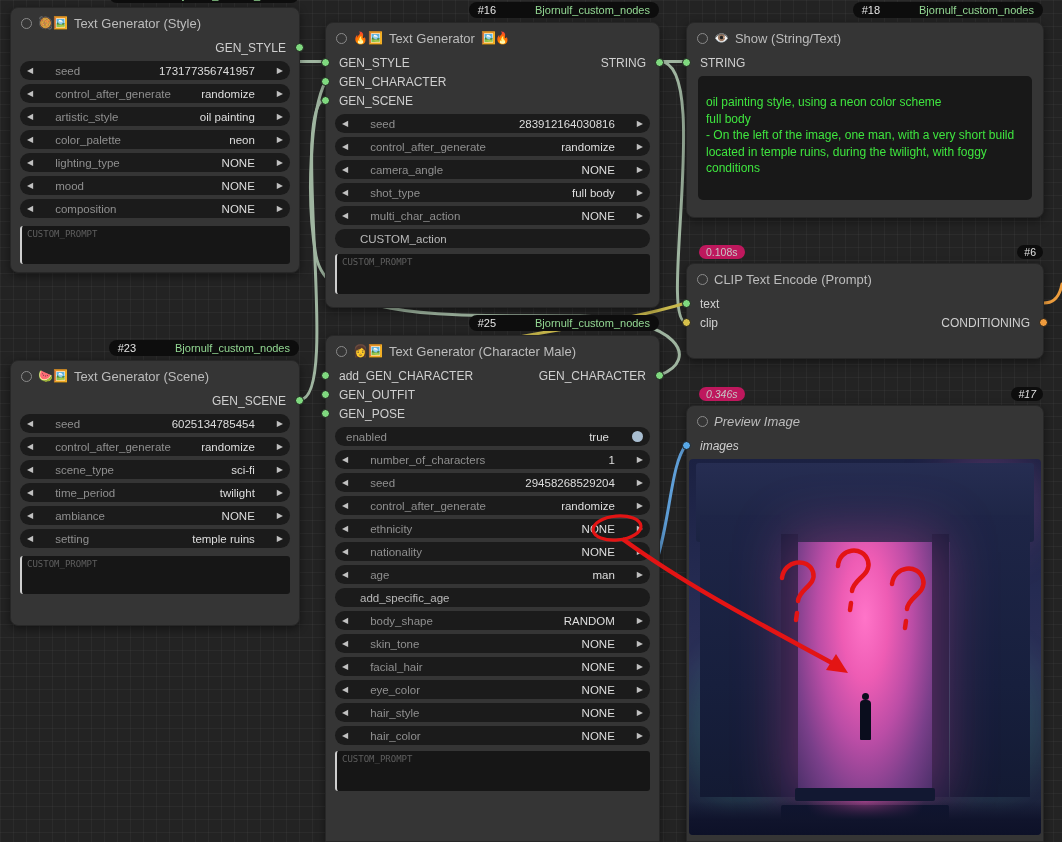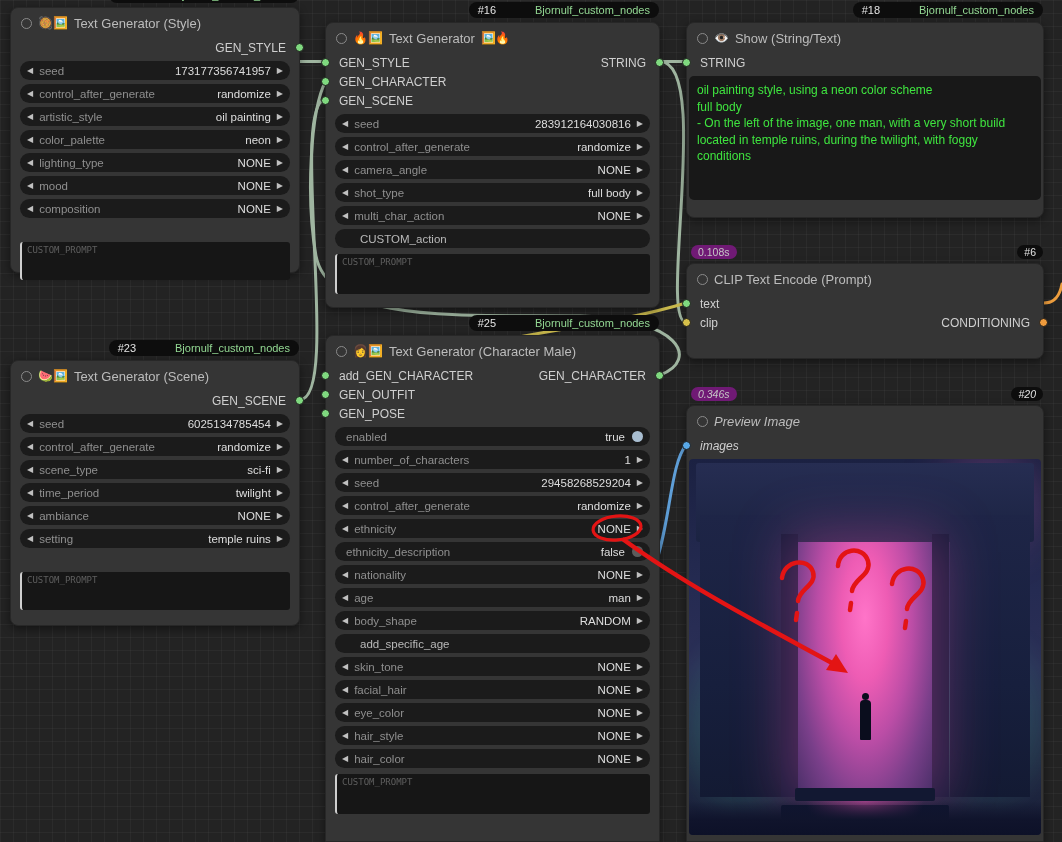--- a/index.html
+++ b/index.html
@@ -32,64 +32,64 @@
     background:#0d0d0d;border-radius:8px;
     display:flex;align-items:center;gap:5px;padding:0 9px;
     font-size:11px;white-space:nowrap;
   }
   .badge-id{color:#e3e3e3;}
   .badge-src{color:#93d893;padding-left:34px;}
   .tbadge,.idbadge{
     position:absolute;top:-19px;height:14px;border-radius:7px;
     display:flex;align-items:center;padding:0 7px;font-size:10.5px;white-space:nowrap;
   }
-  .tbadge{left:4px;background:#701a75;color:#c5c5c5;text-align:right;}
+  .tbadge{left:12px;background:#be185d;color:#c5c5c5;text-align:right;}
   .idbadge{right:0;background:#0d0d0d;color:#e3e3e3;}
 
   .ntitle{display:flex;align-items:center;height:30px;padding:0 10px;color:#bcbcbc;font-size:13px;gap:6px;}
   .cdot{width:9px;height:9px;border-radius:50%;border:1.5px solid #8a8a8a;flex:0 0 auto;}
   .emoji{font-size:12px;line-height:1;}
   .ttext{white-space:nowrap;overflow:hidden;}
 
   .srow{position:relative;height:19px;display:flex;align-items:center;font-size:12px;color:#cfcfcf;}
   .sl{margin-left:13px;}
   .sr{margin-left:auto;margin-right:13px;}
   .dot{position:absolute;width:9px;height:9px;border-radius:50%;top:4.5px;border:1px solid #1c1c1c;box-sizing:border-box;}
   .dot.in{left:-5px;}
   .dot.out{right:-5px;}
   .dot.green{background:#7fd97f;}
   .dot.yellow{background:#d6c04a;}
   .dot.orange{background:#ef9b3c;}
   .dot.blue{background:#58a8e8;}
 
   .widget{
     height:19px;margin:4px 9px 0;background:#1b1b1b;border-radius:10px;
-    display:flex;align-items:center;padding:0 7px;font-size:11.5px;box-sizing:border-box;
+    display:flex;align-items:center;padding:0 7px;font-size:11.5px;box-sizing:border-box;gap:16px;
   }
   .arr{color:#c0c0c0;font-size:8px;line-height:1;}
   .arr::before{content:"\25C0";}
   .arr.r::before{content:"\25B6";}
   .wl{color:#8f8f8f;margin-left:6px;margin-right:auto;white-space:nowrap;}
   .wv{color:#dedede;margin-right:6px;white-space:nowrap;}
   .widget.toggle .wl{margin-left:4px;}
   .widget.toggle .wv{margin-right:2px;}
   .knob{width:11px;height:11px;border-radius:50%;margin-left:5px;flex:0 0 auto;}
   .knob.on{background:#a9bed1;}
   .knob.off{background:#5c5c5c;}
   .widget.textw .wl{margin-left:18px;color:#b9b9b9;}
 
   .nta{
-    margin:24px 9px 0;background:#161616;border-radius:3px;
+    margin:8px 9px 0;background:#161616;border-radius:3px;
     border-left:2px solid #cfcfcf;
     font-family:"DejaVu Sans Mono",monospace;font-size:9px;color:#5f5f5f;
     padding:3px 5px;box-sizing:border-box;overflow:hidden;
   }
   .showbox{
-    margin:4px 2px;background:#181818;border-radius:5px;
-    padding:6px 8px;font-size:12px;line-height:1.38;color:#3fe53f;
+    margin:4px 11px;background:#181818;border-radius:5px;
+    padding:18px 8px;font-size:12px;line-height:1.38;color:#3fe53f;
     white-space:pre-wrap;height:124px;box-sizing:border-box;overflow:hidden;
   }
 
   
   .pimg{position:absolute;left:2px;right:2px;top:53px;bottom:6px;border-radius:4px;overflow:hidden;
     background:linear-gradient(180deg,#1b2142 0%,#252b52 35%,#2b2f56 55%,#222944 80%,#181f38 100%);}
   .moon{position:absolute;right:7%;top:4%;width:58px;height:58px;border-radius:50%;
     background:radial-gradient(circle at 45% 45%,#ffa5d8 0%,#f06cc0 55%,rgba(240,108,192,0) 78%);
     box-shadow:0 0 45px 18px rgba(250,110,200,.28);}
   .fog{position:absolute;width:46%;height:58%;filter:blur(7px);border-radius:50%;}
@@ -389,46 +389,41 @@
       <span class="wl">control_after_generate</span>
       <span class="wv">randomize</span>
       <span class="arr r"></span>
     </div>
     <div class="widget combo">
       <span class="arr"></span>
       <span class="wl">ethnicity</span>
       <span class="wv">NONE</span>
       <span class="arr r"></span>
     </div>
-    <div class="widget toggle">
-      <span class="wl">ethnicity_description</span>
-      <span class="wv" style="margin-left:auto;">false</span>
-      <span class="knob off"></span>
-    </div>
     <div class="widget combo">
       <span class="arr"></span>
       <span class="wl">nationality</span>
       <span class="wv">NONE</span>
       <span class="arr r"></span>
     </div>
     <div class="widget combo">
       <span class="arr"></span>
       <span class="wl">age</span>
       <span class="wv">man</span>
       <span class="arr r"></span>
     </div>
+    <div class="widget textw">
+      <span class="wl">add_specific_age</span>
+    </div>
     <div class="widget combo">
       <span class="arr"></span>
       <span class="wl">body_shape</span>
       <span class="wv">RANDOM</span>
       <span class="arr r"></span>
     </div>
-    <div class="widget textw">
-      <span class="wl">add_specific_age</span>
-    </div>
     <div class="widget combo">
       <span class="arr"></span>
       <span class="wl">skin_tone</span>
       <span class="wv">NONE</span>
       <span class="arr r"></span>
     </div>
     <div class="widget combo">
       <span class="arr"></span>
       <span class="wl">facial_hair</span>
       <span class="wv">NONE</span>
@@ -450,21 +445,21 @@
       <span class="arr"></span>
       <span class="wl">hair_color</span>
       <span class="wv">NONE</span>
       <span class="arr r"></span>
     </div>
     <div class="nta" style="height:40px;margin-top:6px;">CUSTOM_PROMPT</div>
   </div>
 
   <div class="node" style="left:686px;top:405px;width:358px;height:437px;border-bottom-left-radius:0;border-bottom-right-radius:0;font-style:italic;">
     <div class="tbadge">0.346s</div>
-    <div class="idbadge">#20</div>
+    <div class="idbadge">#17</div>
     <div class="ntitle">
       <span class="cdot"></span>
       <span class="ttext">Preview Image</span>
     </div>
     <div class="srow">
       <span class="dot in blue"></span>
       <span class="sl">images</span>
     </div>
     <div class="pimg">
       <div class="moon"></div>

